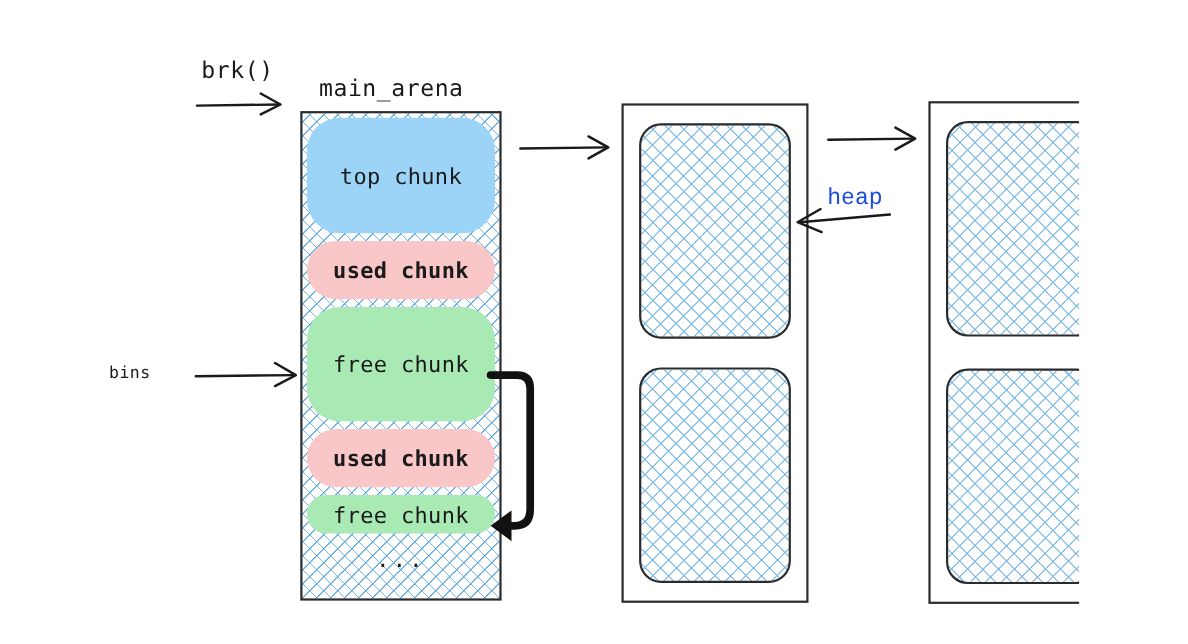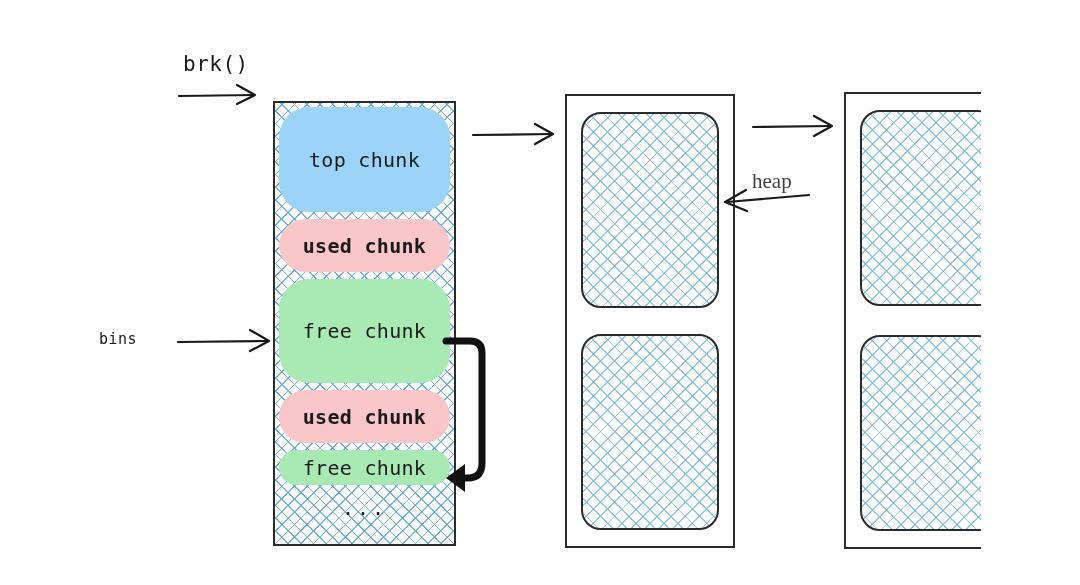--- a/index.html
+++ b/index.html
@@ -20,22 +20,22 @@
   
   .label-mono {
     position: absolute;
     font-family: "DejaVu Sans Mono", "Liberation Mono", monospace;
     color: #1a1a1a;
     white-space: nowrap;
     letter-spacing: 0.5px;
   }
   .label-sans {
     position: absolute;
-    font-family: Liberation Serif, serif;
-    color: #404040;
+    font-family: Liberation Mono, monospace;
+    color: #1d4ed8;
     white-space: nowrap;
   }
 
   #lbl-brk   { left: 142px; top: 52px;  font-size: 21px; }
   #lbl-arena { left: 249px; top: 68px;  font-size: 21px; }
   #lbl-bins  { left: 58px;  top: 330px; font-size: 15px; }
   #lbl-heap  { left: 711px; top: 169px; font-size: 21px; }
 
   
   #arena-box {
@@ -102,20 +102,21 @@
     pointer-events: none;
   }
 </style>
 </head>
 <body>
 
 <div id="canvas">
 
   <div class="label-mono" id="lbl-brk">brk()</div>
 
+  <div class="label-mono" id="lbl-arena">main_arena</div>
 
   <div class="label-mono" id="lbl-bins">bins</div>
 
   <div class="label-sans" id="lbl-heap">heap</div>
 
   <div id="arena-box">
 
     <div class="chunk chunk-top" style="top:4px; height:105px;">
       <span>top chunk</span>
     </div>

